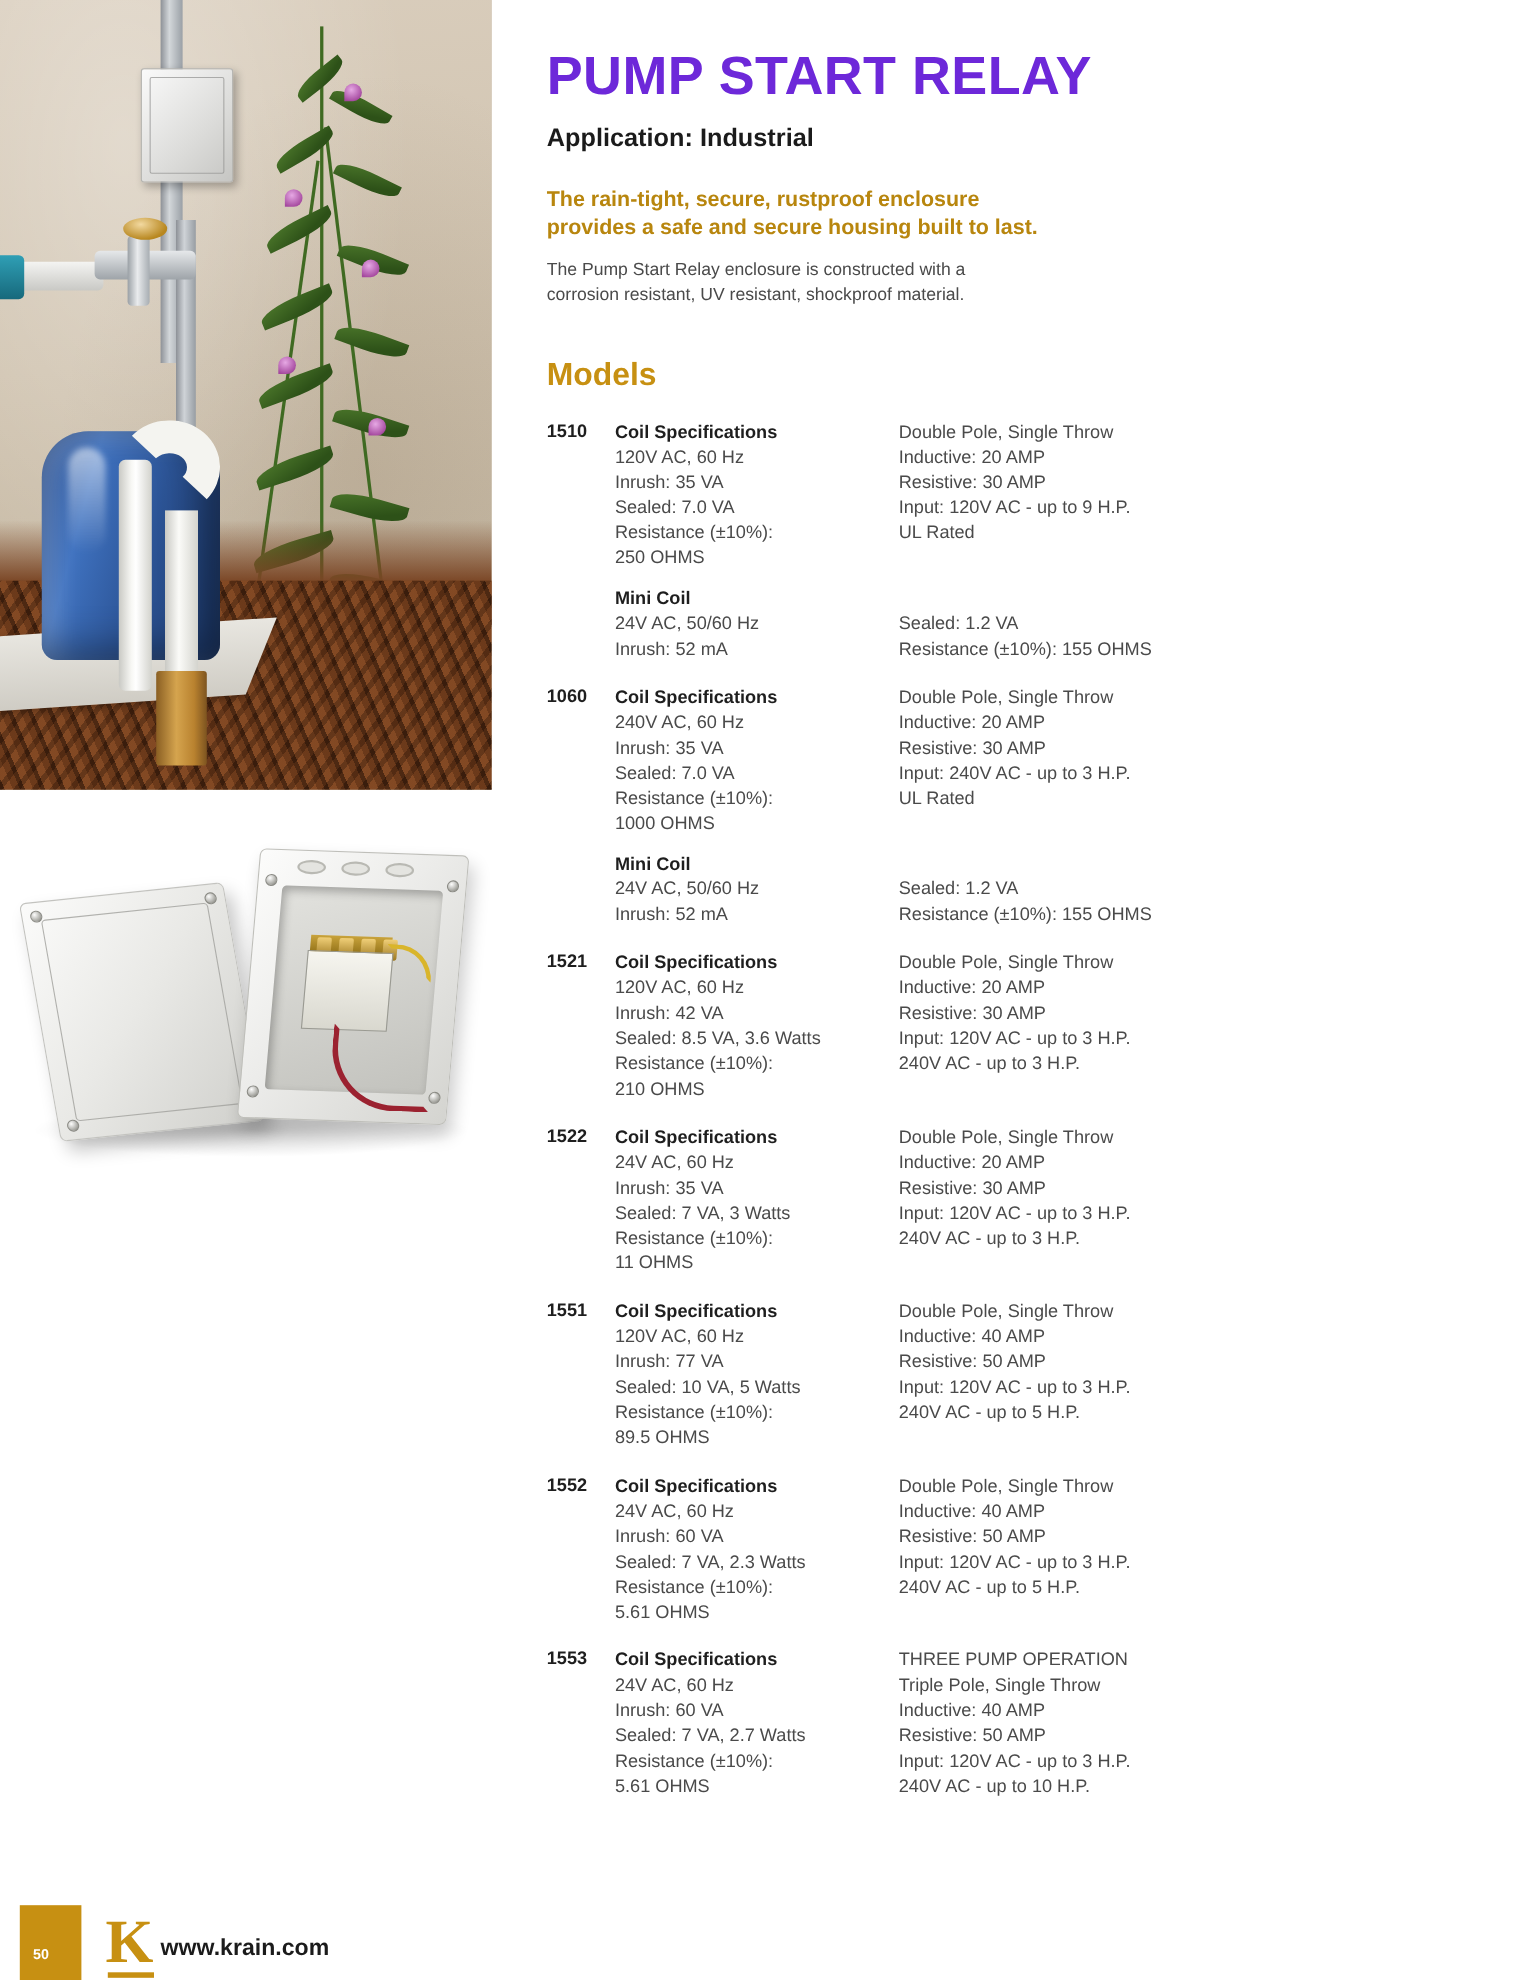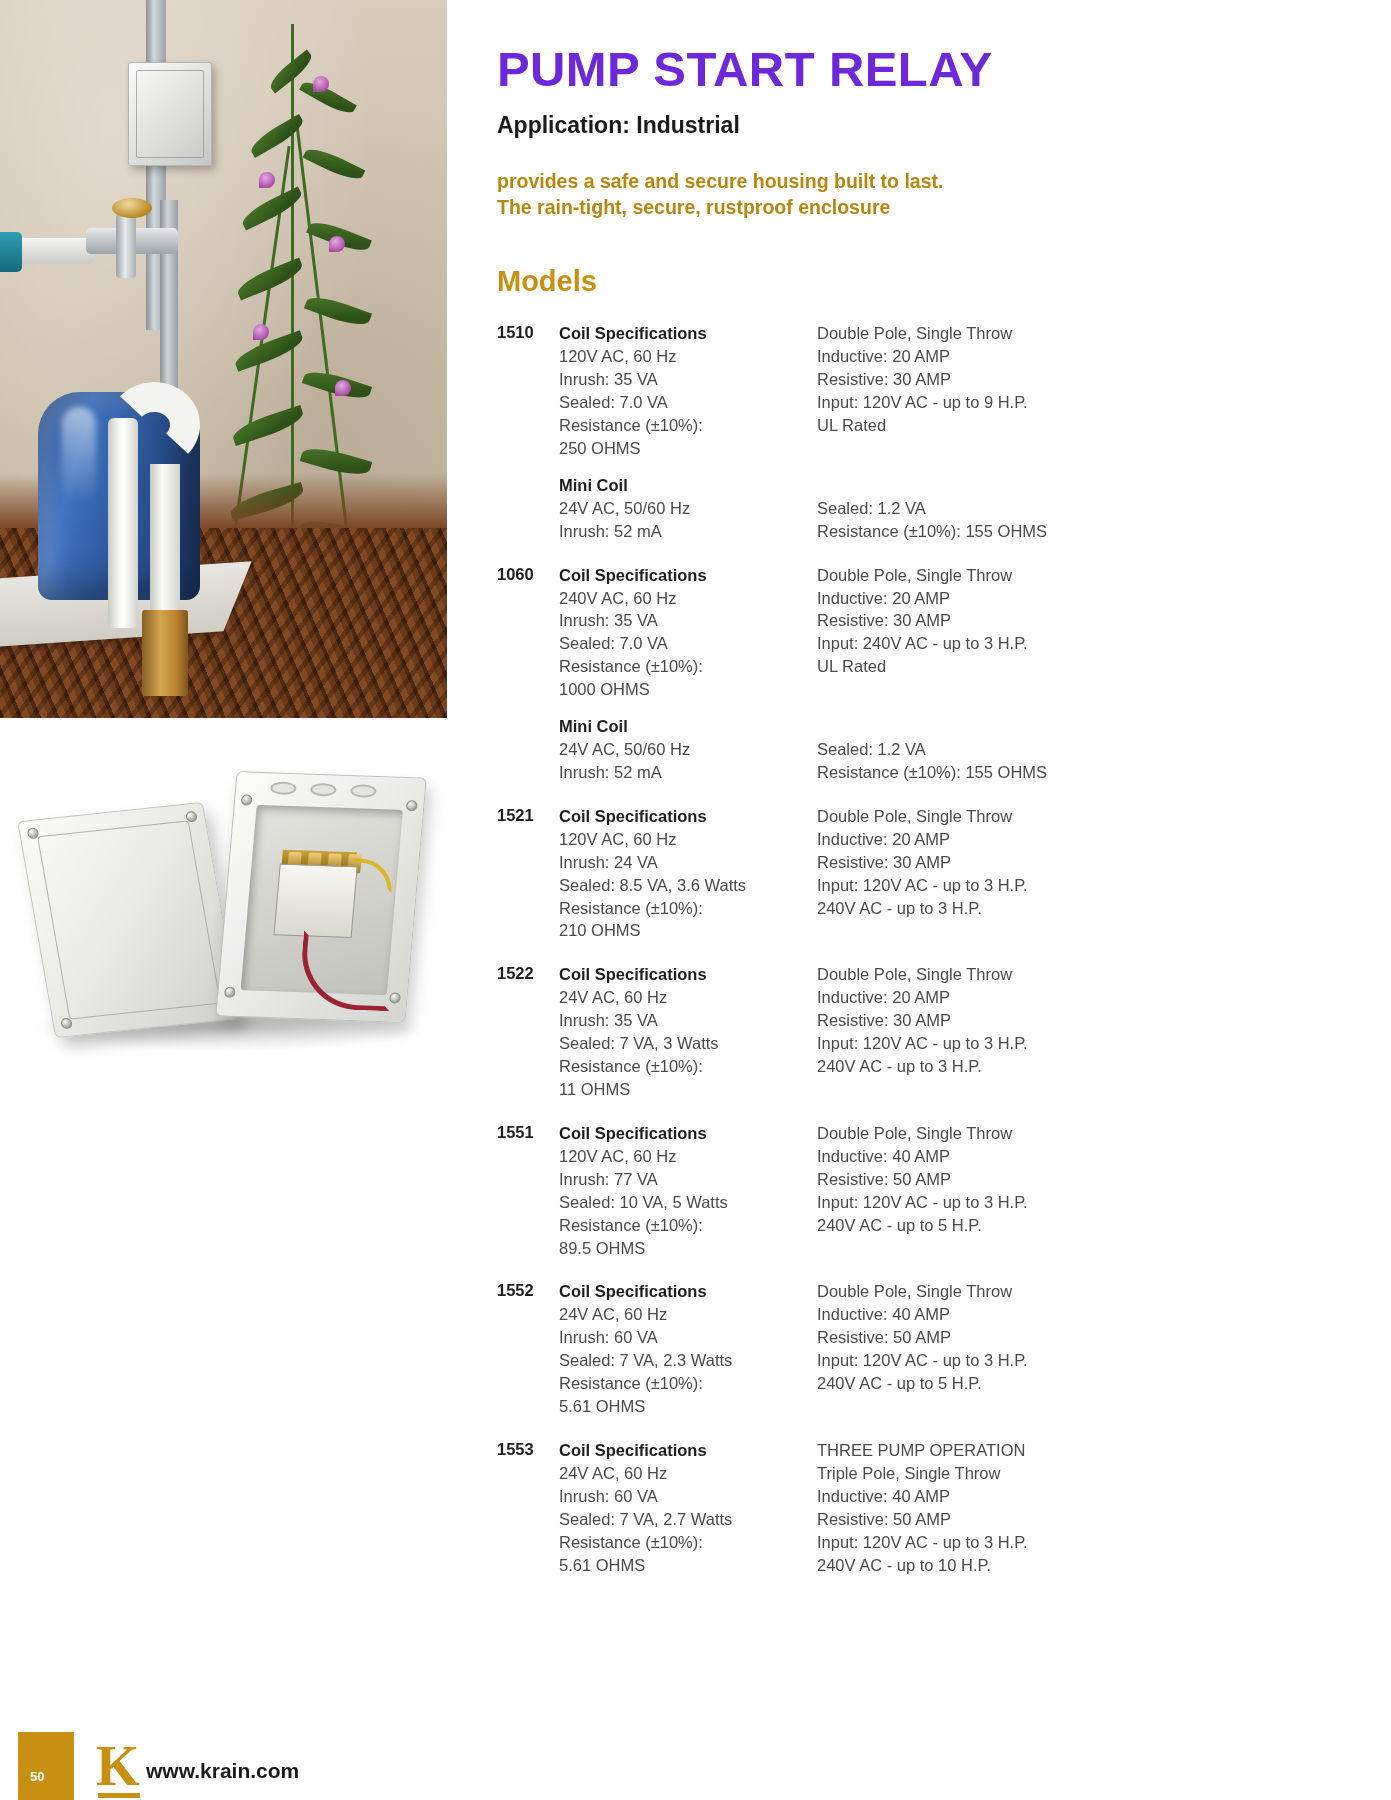--- a/index.html
+++ b/index.html
@@ -469,24 +469,28 @@
   </div>
 </div>
 
 <div class="content">
 
   <h1 class="page-title">PUMP START RELAY</h1>
 
   <div class="application-line">Application: Industrial</div>
 
   <div class="tagline">
+    <div>The rain-tight, secure, rustproof enclosure</div>
     <div>provides a safe and secure housing built to last.</div>
-    <div>The rain-tight, secure, rustproof enclosure</div>
   </div>
 
+  <div class="intro-text">
+    <div>The Pump Start Relay enclosure is constructed with a</div>
+    <div>corrosion resistant, UV resistant, shockproof material.</div>
+  </div>
 
   <h2 class="models-heading">Models</h2>
 
   <div class="models-list" id="models-list">
       <div class="model-block">
         <div class="model-number">1510</div>
         <div style="flex: 1 1 0%;">
           <div class="model-cols">
             <div class="col-left">
               <div class="spec-title">Coil Specifications</div>
@@ -552,21 +556,21 @@
           </div>
         </div>
       </div>
       <div class="model-block">
         <div class="model-number">1521</div>
         <div style="flex: 1 1 0%;">
           <div class="model-cols">
             <div class="col-left">
               <div class="spec-title">Coil Specifications</div>
               <div class="spec-line">120V AC, 60 Hz</div>
-              <div class="spec-line">Inrush: 24 VA</div>
+              <div class="spec-line">Inrush: 42 VA</div>
               <div class="spec-line">Sealed: 8.5 VA, 3.6 Watts</div>
               <div class="spec-line">Resistance (±10%):</div>
               <div class="spec-line">210 OHMS</div>
             </div>
             <div class="col-right">
               <div class="spec-line">Double Pole, Single Throw</div>
               <div class="spec-line">Inductive: 20 AMP</div>
               <div class="spec-line">Resistive: 30 AMP</div>
               <div class="spec-line">Input: 120V AC - up to 3 H.P.</div>
               <div class="spec-line">240V AC - up to 3 H.P.</div>

